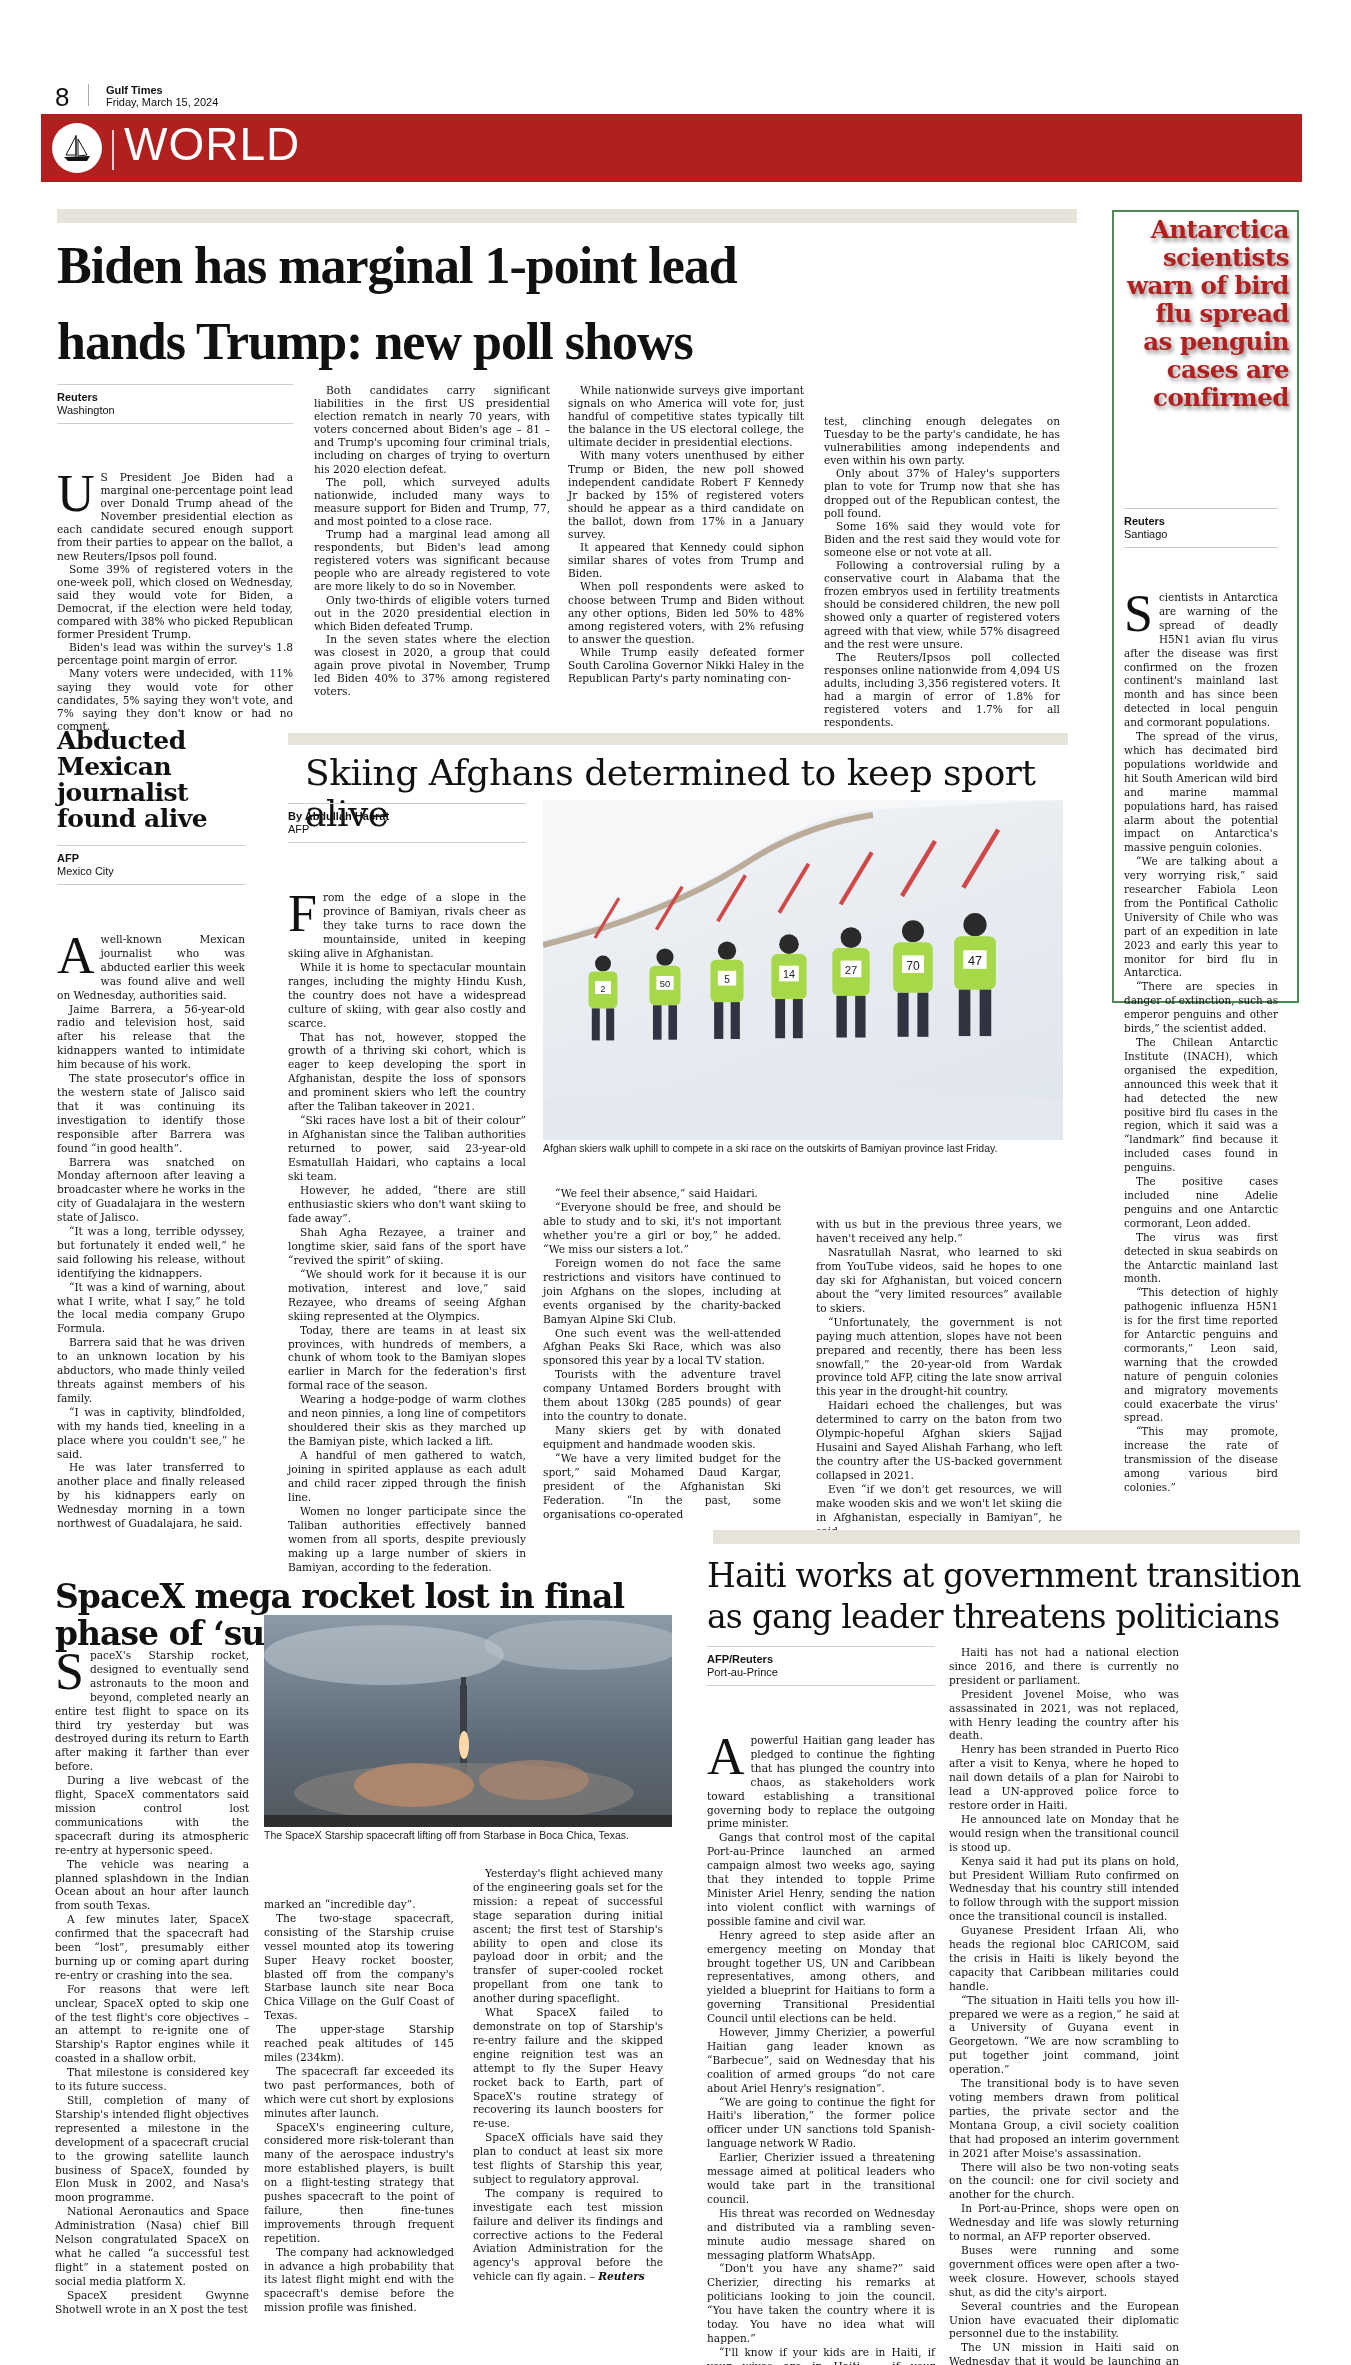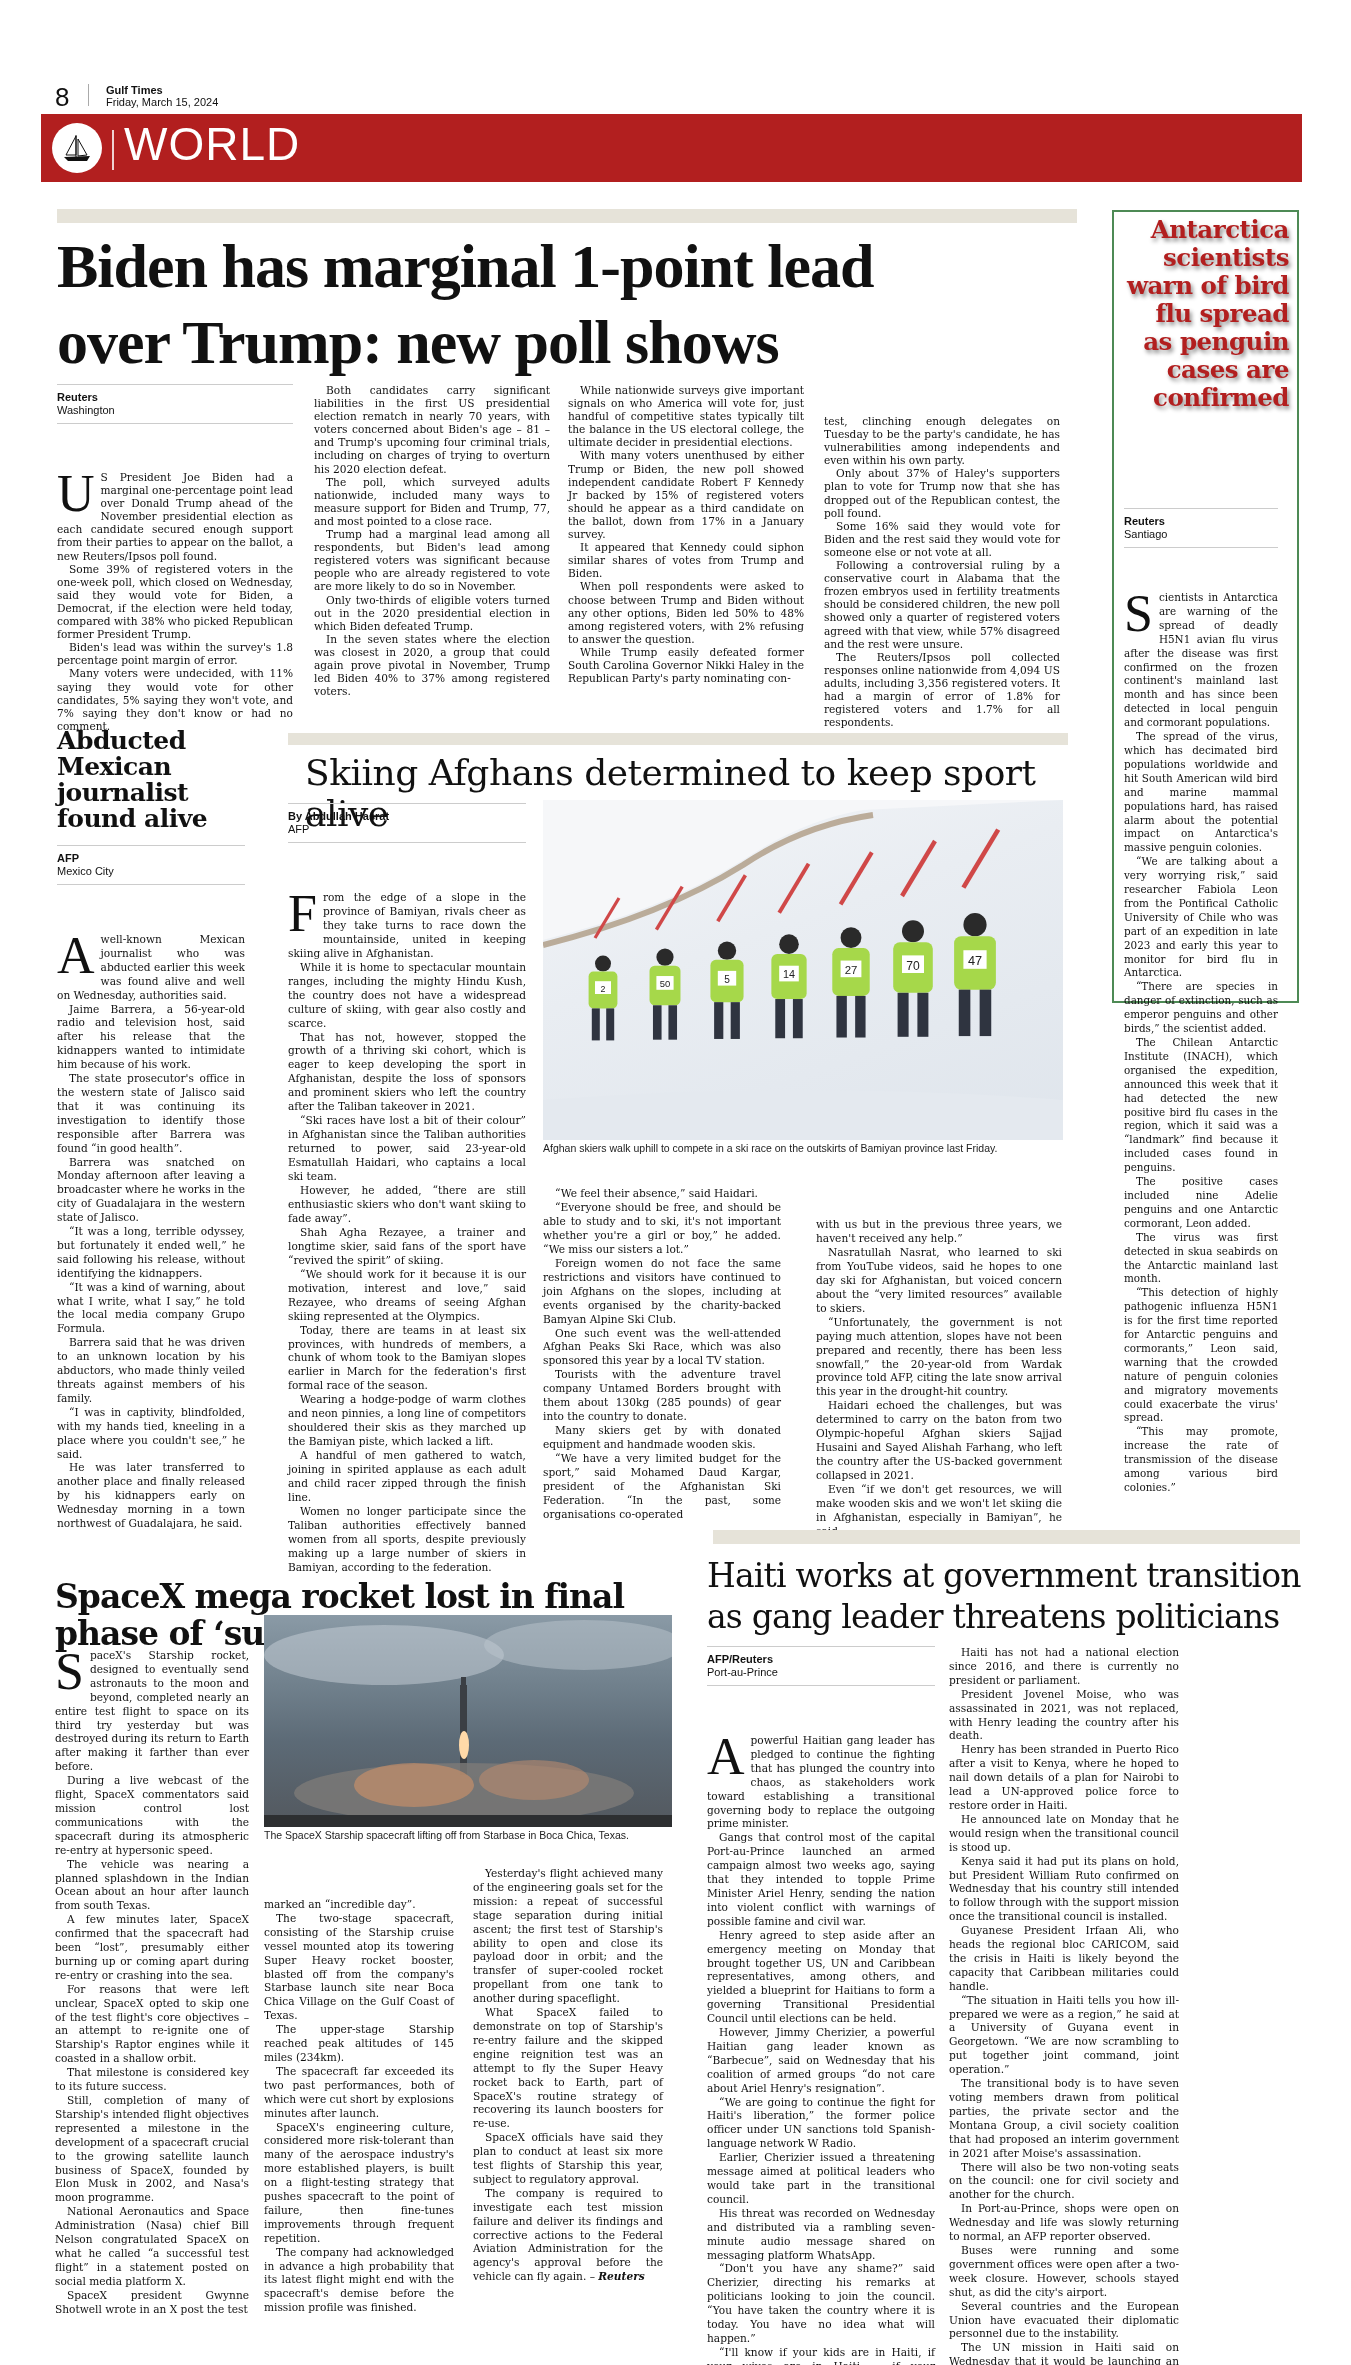--- a/index.html
+++ b/index.html
@@ -42,23 +42,23 @@
   <svg width="34" height="34" viewBox="0 0 34 34">
     <path d="M16 4 L16 26 M16 5 L6 24 L16 24 Z" stroke="#111" stroke-width="1" fill="#fff"></path>
     <path d="M18 8 L18 25 L27 24 Z" stroke="#111" stroke-width="1" fill="#fff"></path>
     <path d="M4 26 L30 25 L27 30 L8 30 Z" fill="#111"></path>
   </svg>
 </div>
 <div class="abs banner-sep"></div>
 <div class="abs banner-title">WORLD</div>
 
 <div class="abs greybar" style="left:57px; top:209px; width:1020px;"></div>
-<h1 class="abs hl-big" style="left:57px; top:228px; width:1040px; font-size:62px; line-height:76px;">
+<h1 class="abs hl-big" style="left:57px; top:228px; width:1040px; font-size:52px; line-height:76px;">
   <span>Biden has marginal 1-point lead</span><br>
-  <span>over Trump: new poll shows</span>
+  <span>hands Trump: new poll shows</span>
 </h1>
 <div class="abs byline" style="left:57px; top:384px; width:236px;">
   <div class="who">Reuters</div>
   <div>Washington</div>
 </div>
 <div class="abs col" style="left:57px; top:440px; width:236px;">
   <p class="first"><span class="dropcap">U</span><span>S President Joe Biden had a marginal one-percentage point lead over Donald Trump ahead of the November presidential election as each candidate secured enough support from their parties to appear on the ballot, a new Reuters/Ipsos poll found.</span></p>
   <p>Some 39% of registered voters in the one-week poll, which closed on Wednesday, said they would vote for Biden, a Democrat, if the election were held today, compared with 38% who picked Republican former President Trump.</p>
   <p>Biden's lead was within the survey's 1.8 percentage point margin of error.</p>
   <p>Many voters were undecided, with 11% saying they would vote for other candidates, 5% saying they won't vote, and 7% saying they don't know or had no comment.</p>

